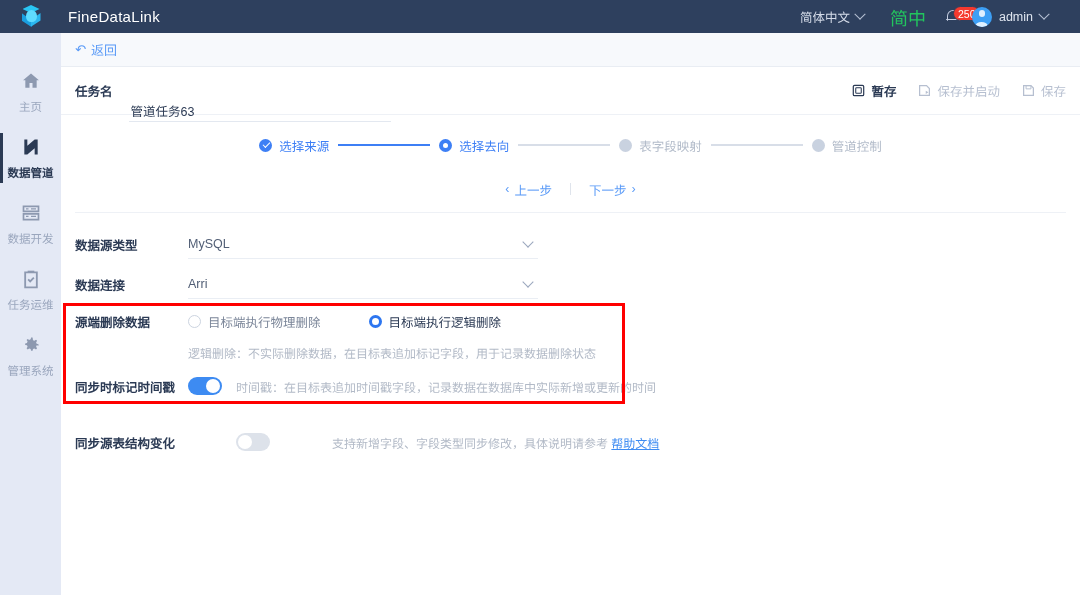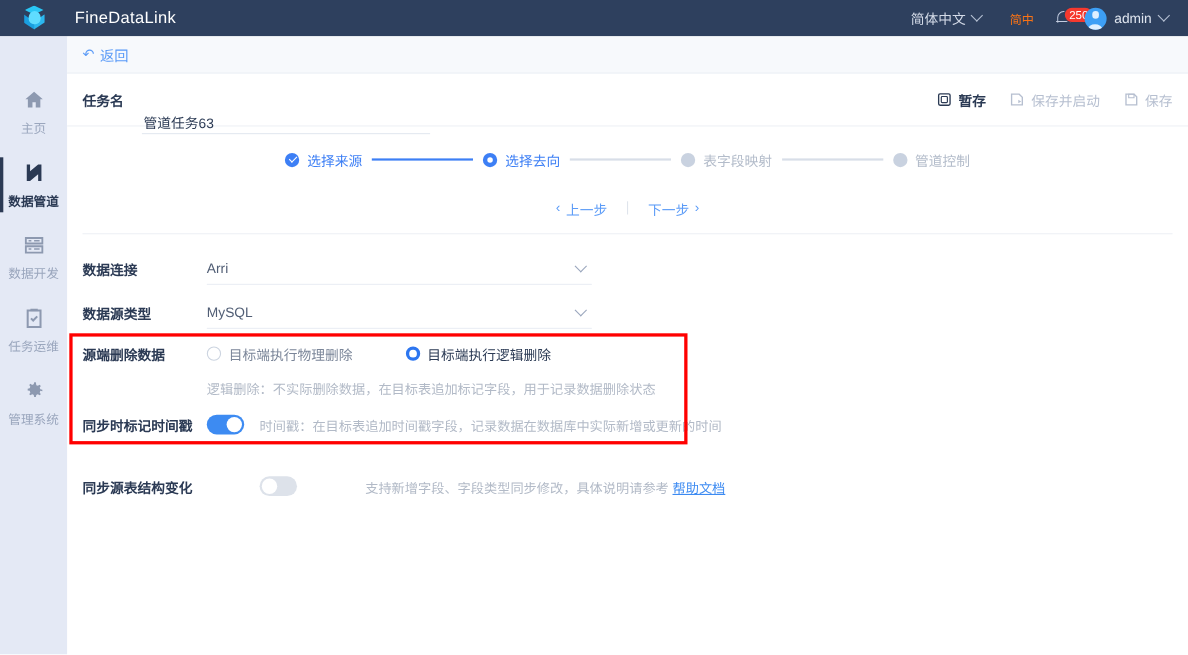--- a/index.html
+++ b/index.html
@@ -32,31 +32,31 @@
     background: #2bb7ef; clip-path: polygon(100% 18%, 100% 62%, 0 100%, 0 60%);
   }
   .logo-cube .c-core {
     position: absolute; left: 6px; top: 5px; width: 11px; height: 12px;
     background: #5fdcff; border-radius: 50% 50% 45% 45%;
   }
   .brand {
     color: #ffffff; font-size: 15px; letter-spacing: .3px; margin-left: 6px;
   }
   .top-right {
-    margin-left: auto; display: flex; align-items: center; gap: 0; padding-right: 18px;
+    margin-left: auto; display: flex; align-items: center; gap: 0; padding-right: 32px;
   }
   .lang-sel {
     display: flex; align-items: center; gap: 6px; color: #d4dbe8;
     font-size: 12.5px; padding: 0 12px; cursor: pointer;
   }
   .chev-sm {
     width: 8px; height: 8px; border-right: 1.4px solid #b6c1d4;
     border-bottom: 1.4px solid #b6c1d4; transform: rotate(45deg) translate(-2px,-2px);
   }
-  .lang-simple { color: #f97316; font-size: 11px; padding: 0 16px 0 14px; cursor: pointer; }
+  .lang-simple { color: #22c55e; font-size: 18px; padding: 0 16px 0 14px; cursor: pointer; }
   .bell-wrap { position: relative; padding: 0 6px 0 4px; cursor: pointer; }
   .bell {
     width: 14px; height: 15px; position: relative; display: block;
   }
   .bell::before {
     content: ""; position: absolute; left: 1.5px; top: 1px;
     width: 11px; height: 10px; border: 1.4px solid #c4cde0;
     border-radius: 6px 6px 1px 1px; border-bottom: none;
   }
   .bell::after {
@@ -80,21 +80,21 @@
   }
   .avatar::after {
     content: ""; position: absolute; bottom: -4px; width: 13px; height: 9px;
     border-radius: 50%; background: #dff0ff;
   }
   .user-name { color: #dfe5ef; font-size: 12.5px; margin: 0 7px 0 7px; }
 
   
   .sidebar {
     position: absolute; top: 33px; left: 0; width: 61px; height: 562px;
-    background: #e4e9f5; padding-top: 36px;
+    background: #e4e9f5; padding-top: 26px;
   }
   .nav-item {
     position: relative; height: 66px; display: flex; flex-direction: column;
     align-items: center; justify-content: center; gap: 7px; cursor: pointer;
   }
   .nav-item .nav-label { font-size: 11.5px; color: #9aa6bd; white-space: nowrap; }
   .nav-item.active .nav-label { color: #2b3a54; font-weight: bold; }
   .nav-item.active::before {
     content: ""; position: absolute; left: 0; top: 8px; bottom: 8px;
     width: 3px; background: #2b3a54;
@@ -392,31 +392,31 @@
       <span>下一步</span>
       <span>›</span>
     </div>
   </div>
 
   <div class="hr-main"></div>
 
   <div class="form">
 
     <div class="frow">
+      <div class="flabel">数据源类型</div>
+      <div class="fselect">
+        <span class="fval">MySQL</span>
+        <span class="chev"></span>
+      </div>
+    </div>
+
+    <div class="frow">
       <div class="flabel">数据连接</div>
       <div class="fselect">
         <span class="fval">Arri</span>
-        <span class="chev"></span>
-      </div>
-    </div>
-
-    <div class="frow">
-      <div class="flabel">数据源类型</div>
-      <div class="fselect">
-        <span class="fval">MySQL</span>
         <span class="chev"></span>
       </div>
     </div>
 
     <div class="radio-row">
       <div class="flabel">源端删除数据</div>
       <div class="radios">
         <div class="radio">
           <span class="radio-circle"></span>
           <span class="radio-lbl">目标端执行物理删除</span>

